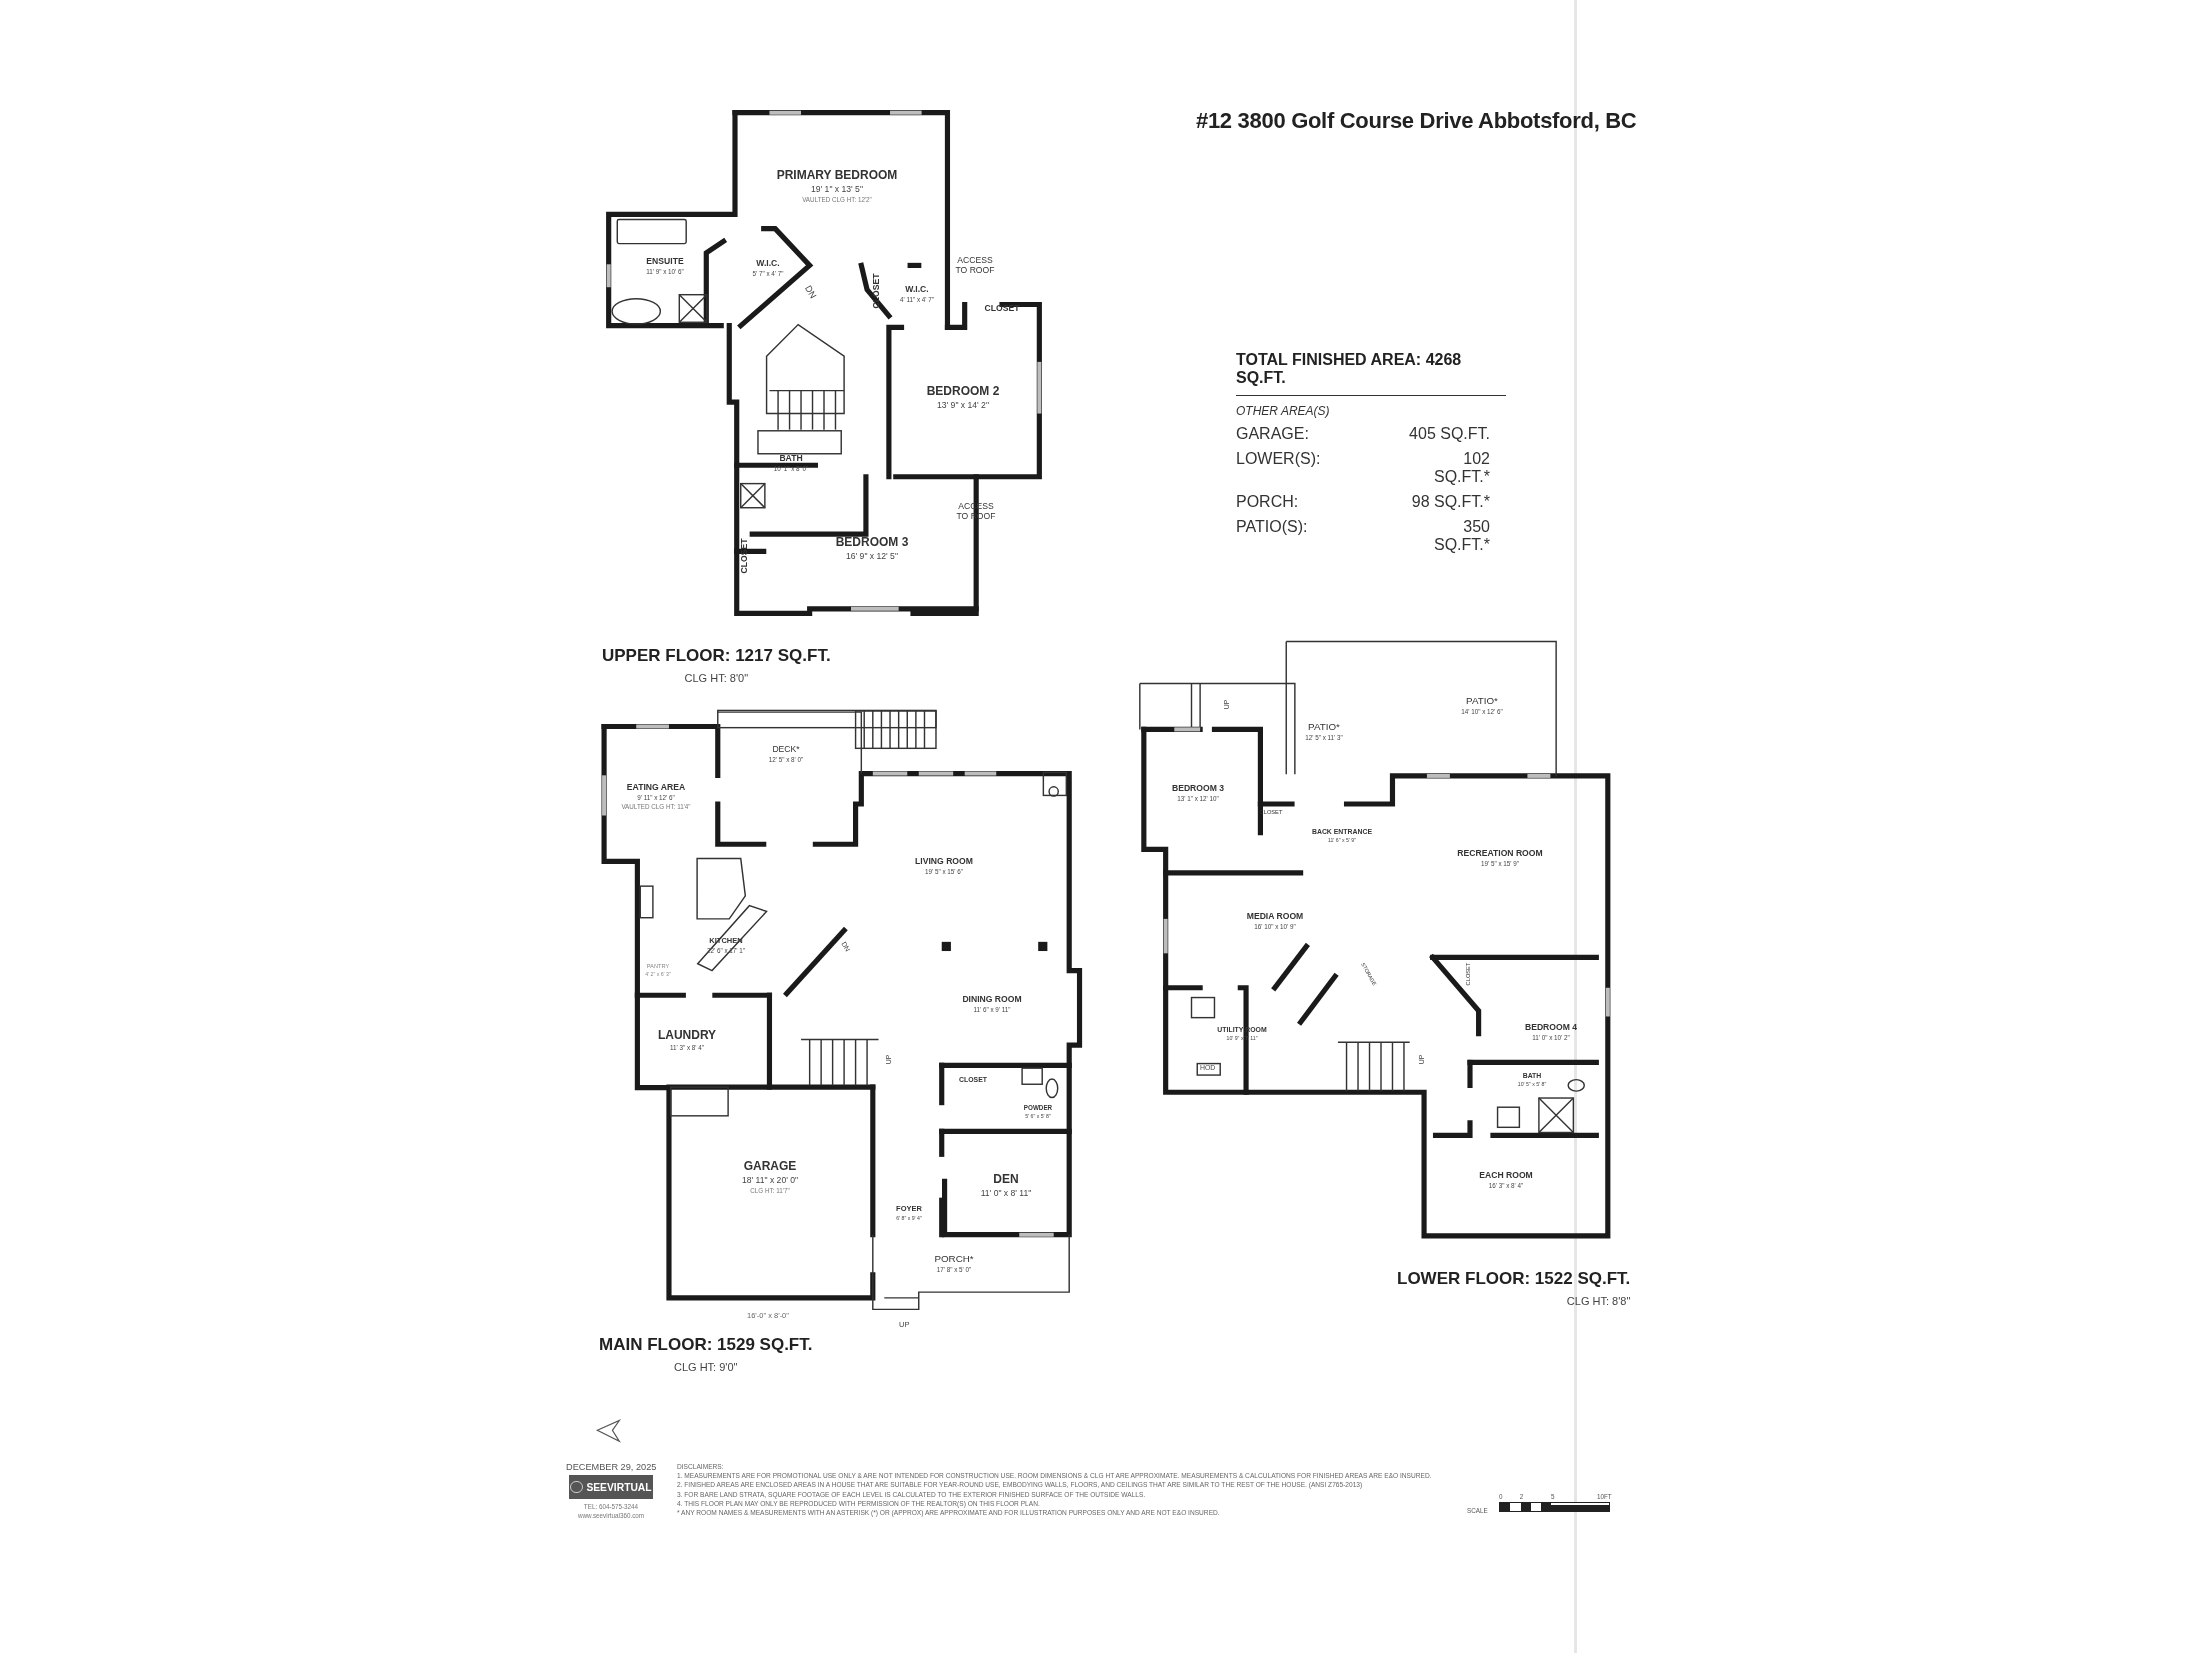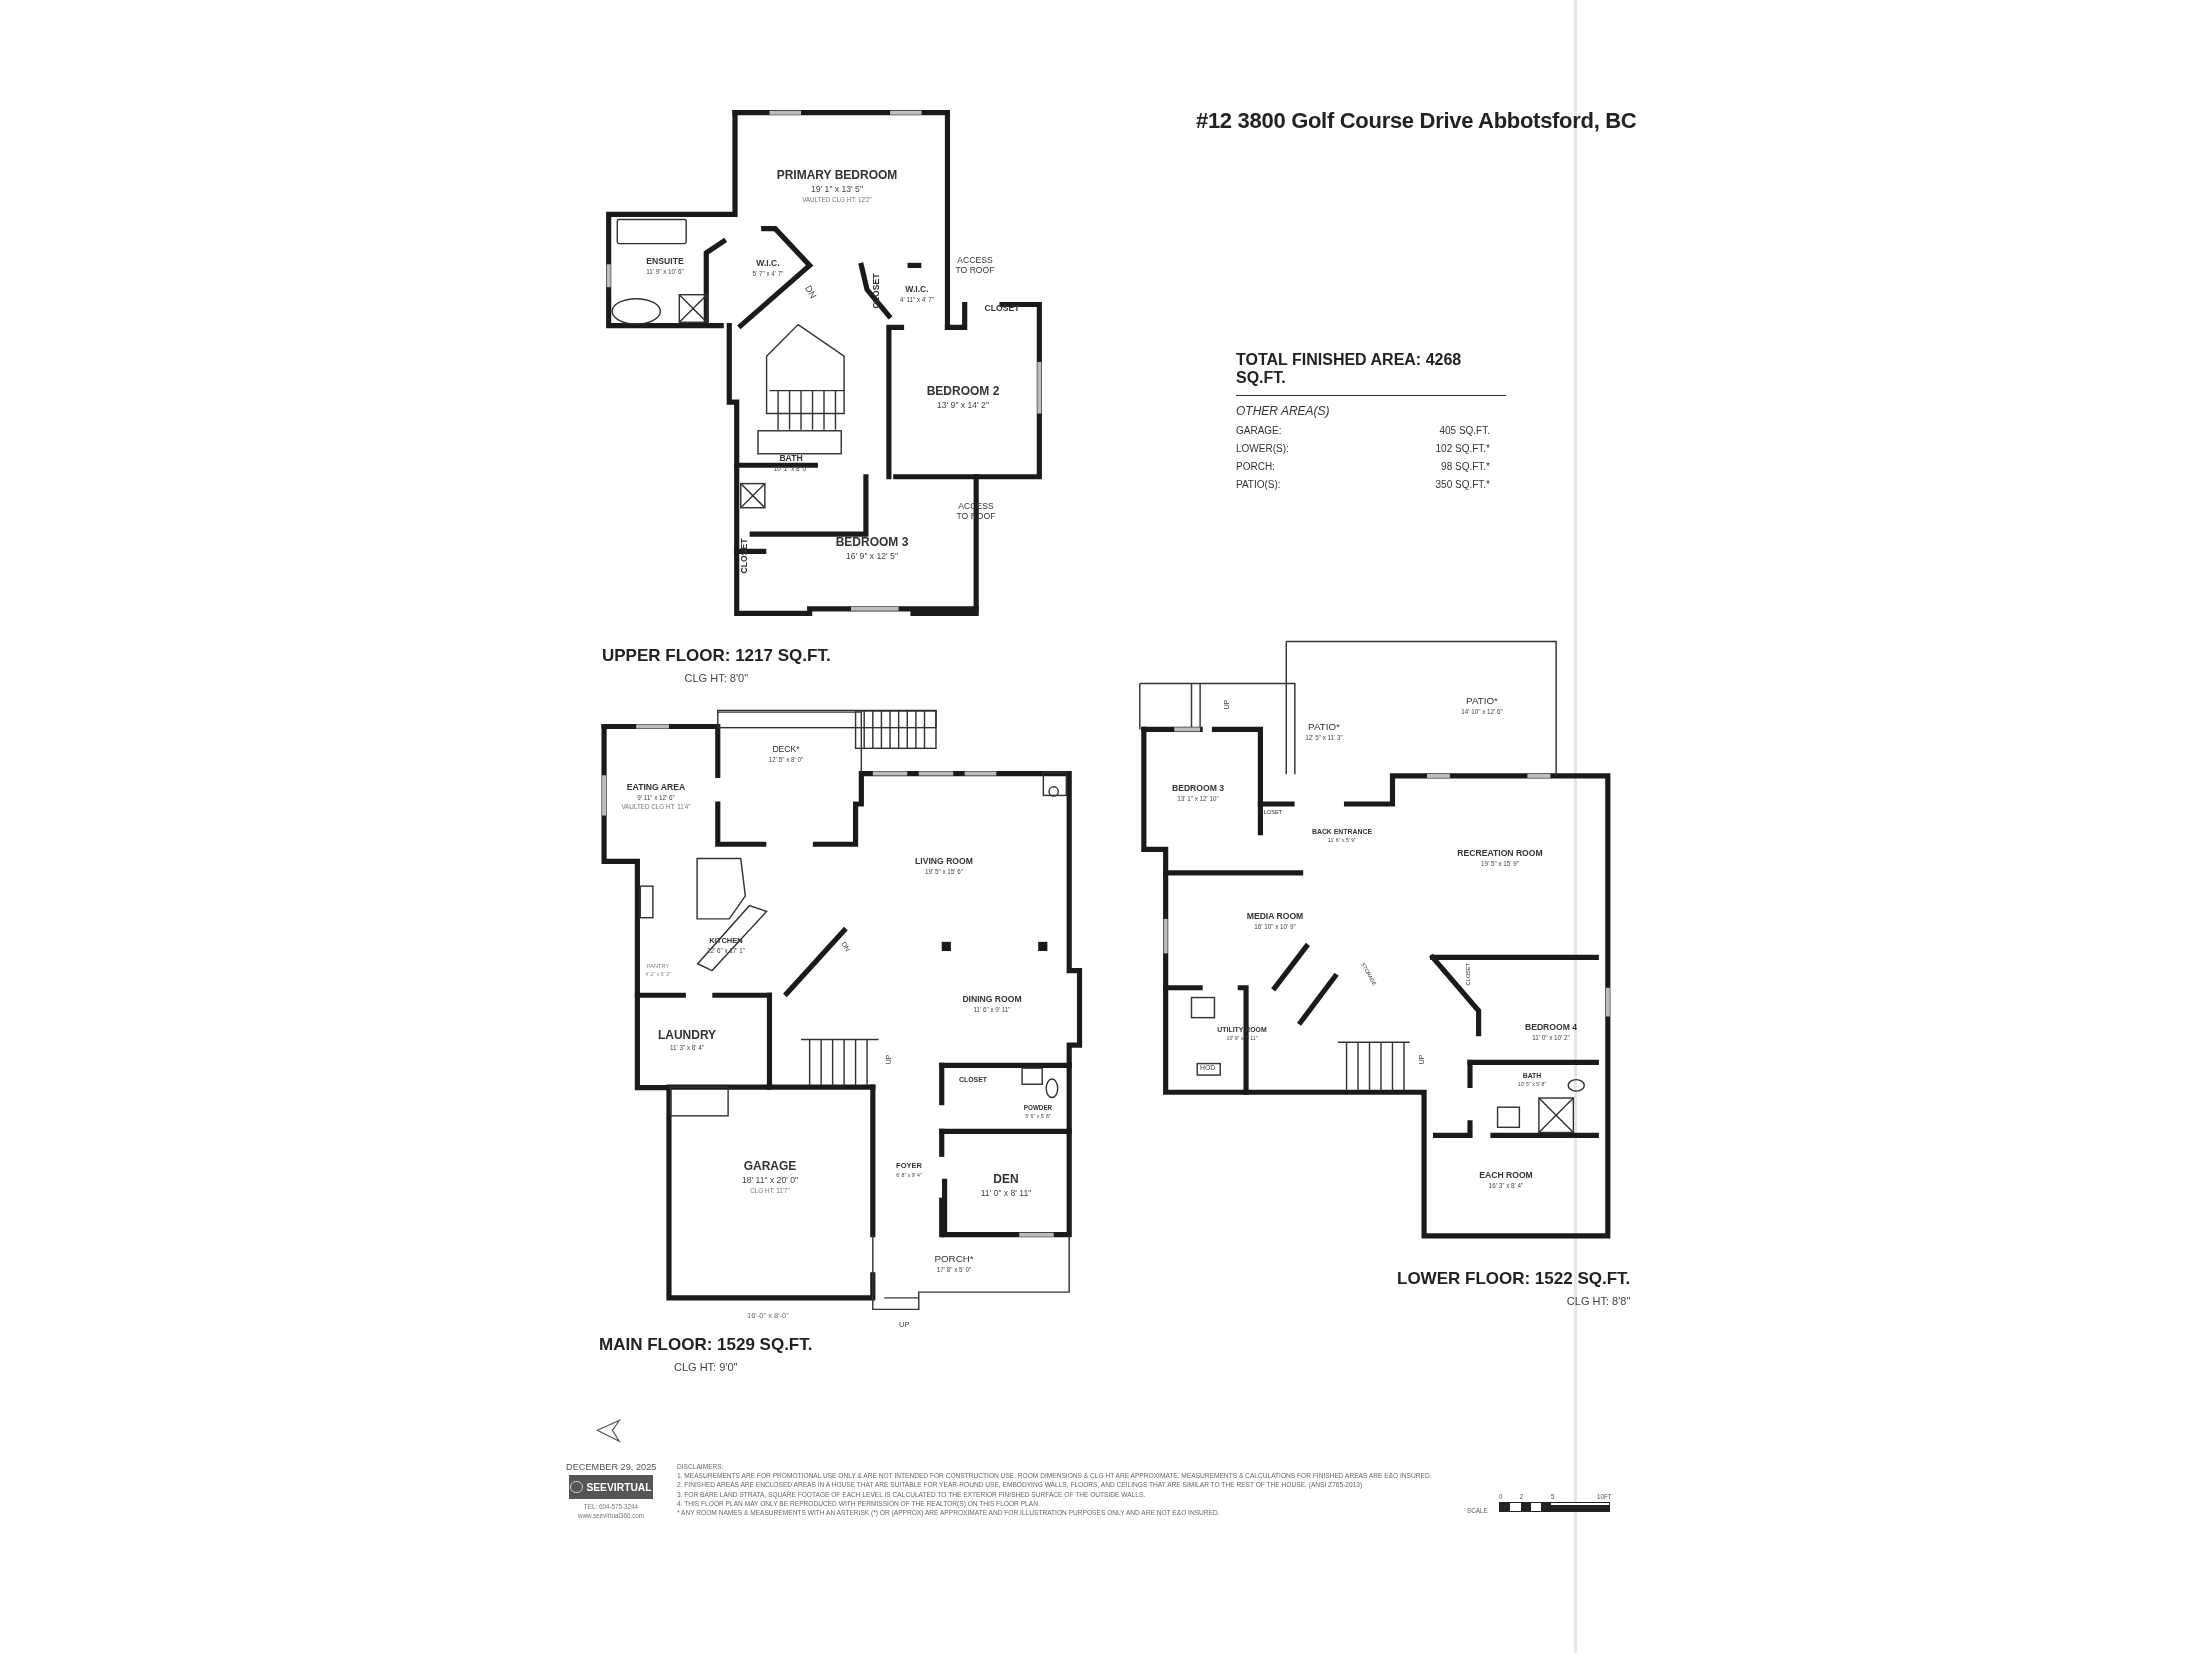--- a/index.html
+++ b/index.html
@@ -2,21 +2,21 @@
 <html style="font-size:9.2px"><head>
 <meta charset="utf-8">
 <style>
   html,body{margin:0;padding:0;background:#ffffff;}
   body{width:2205px;height:1654px;position:relative;overflow:hidden;font-family:"Liberation Sans",sans-serif;color:#222;}
   .fold{position:absolute;left:1574px;top:0;width:3.4px;height:1654px;background:#e6e6e6;}
   .title{position:absolute;left:1196px;top:108px;font-size:22px;font-weight:bold;letter-spacing:-0.3px;color:#222;}
   .summary{position:absolute;left:1236px;top:351px;width:270px;}
   .summary .total{font-size:16px;font-weight:bold;color:#222;padding-bottom:8px;border-bottom:1.7px solid #333;}
   .summary .other{font-size:12px;font-style:italic;color:#333;margin-top:8px;}
-  .summary .row{display:flex;justify-content:space-between;font-size:10px;color:#333;margin-top:6.9px;padding-right:16px;}
+  .summary .row{display:flex;justify-content:space-between;font-size:16px;color:#333;margin-top:6.9px;padding-right:16px;}
   .summary .row .v{text-align:right;width:86px;}
   svg.plan{position:absolute;left:0;top:0;}
   .lbl{position:absolute;text-align:center;transform:translateX(-50%);white-space:nowrap;}
   .lbl .n{font-size:12px;font-weight:bold;color:#333;}
   .lbl .d{font-size:8.6px;color:#444;margin-top:2.3px;}
   .lbl .c{font-size:6.3px;color:#777;margin-top:1.7px;}
   .lbl.sm .n{font-size:8.6px;}
   .lbl.sm .d{font-size:6.3px;}
   .lbl.rot{transform:translateX(-50%) rotate(-90deg);}
   .floor{position:absolute;text-align:center;}
@@ -302,21 +302,21 @@
   </div>
 <div class="lbl sm" style="left:1038px;top:1104px;">
   <div class="n" style="font-size:6.3px">POWDER</div>
   <div class="d" style="font-size:5.2px">5' 6" x 5' 8"</div>
 </div>
 <div class="lbl" style="left:770px;top:1159px;">
   <div class="n">GARAGE</div>
   <div class="d">18' 11" x 20' 0"</div>
   <div class="c">CLG HT: 11'7"</div>
 </div>
-<div class="lbl sm" style="left:909px;top:1161px;">
+<div class="lbl sm" style="left:909px;top:1204px;">
   <div class="n" style="font-size:7.5px">FOYER</div>
   <div class="d" style="font-size:5.2px">6' 8" x 9' 4"</div>
 </div>
 <div class="lbl" style="left:1006px;top:1172px;">
   <div class="n">DEN</div>
   <div class="d">11' 0" x 8' 11"</div>
 </div>
 <div class="lbl sm" style="left:954px;top:1253px;">
   <div class="n" style="font-weight:normal;font-size:9.8px">PORCH*</div>
   <div class="d">17' 8" x 5' 0"</div>

